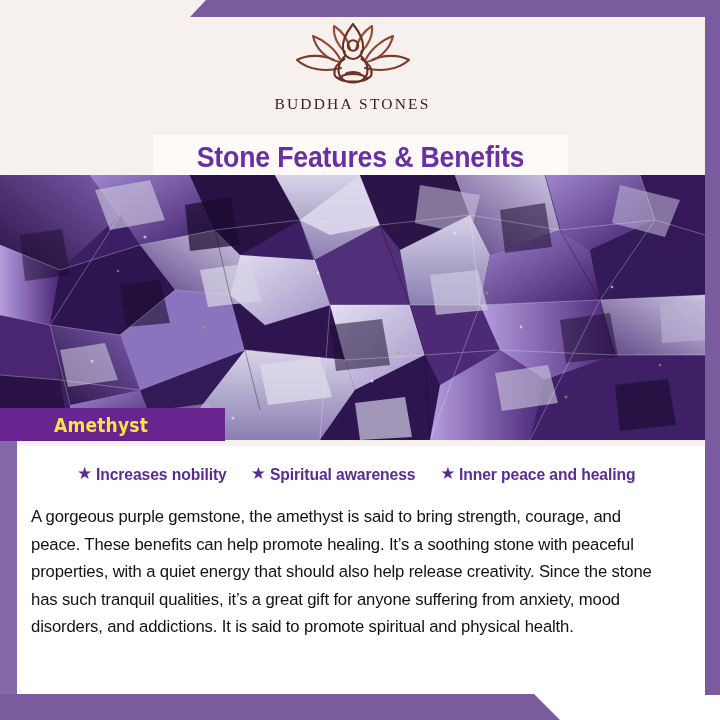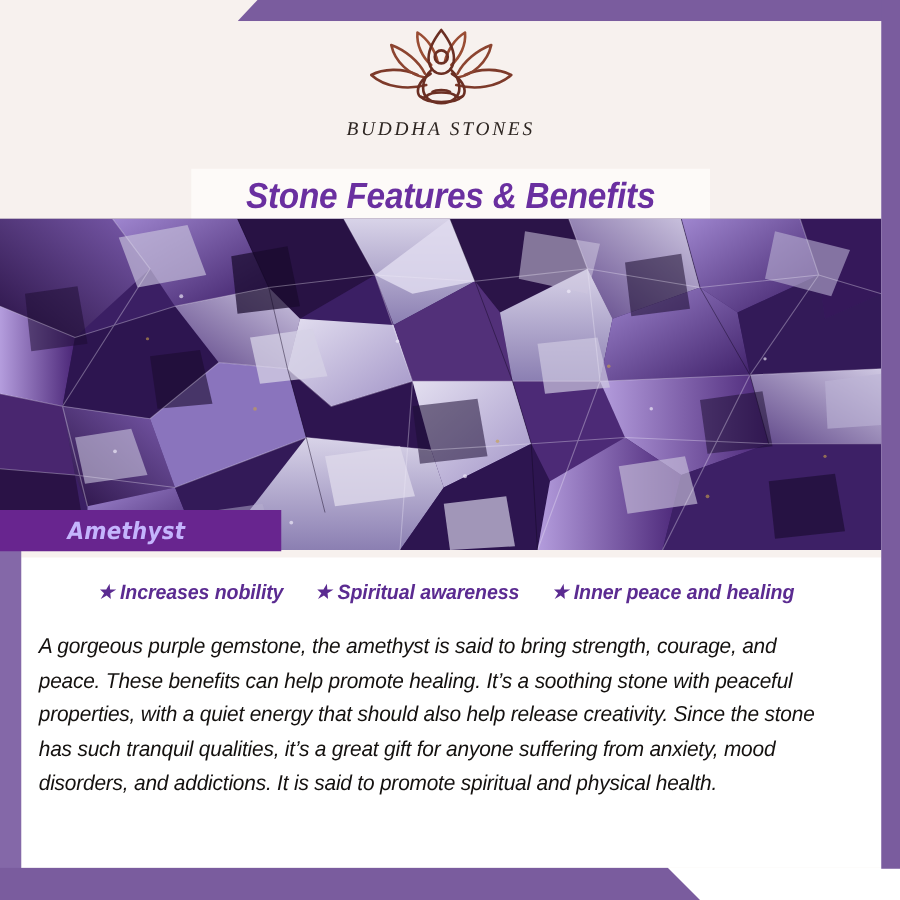--- a/index.html
+++ b/index.html
@@ -14,21 +14,20 @@
     font-family: "Liberation Sans", sans-serif;
     -webkit-font-smoothing: antialiased;
   }
 
   #page {
     position: relative;
     width: 720px;
     height: 720px;
     background: #ffffff;
     overflow: hidden;
-    font-style: italic;
   }
 
   
   .frame-top {
     position: absolute;
     top: 0;
     left: 190px;
     width: 530px;
     height: 17px;
     background: #7a5c9e;
@@ -144,21 +143,21 @@
     top: 408px;
     width: 225px;
     height: 33px;
     background: #68258f;
     display: flex;
     align-items: center;
     z-index: 6;
   }
   .stone-label-text {
     margin-left: 54px;
-    color: #c4b5fd;
+    color: #fde047;
     font-size: 19px;
     font-weight: 700;
     letter-spacing: 0.2px;
     font-family: "DejaVu Sans", sans-serif;
     font-stretch: condensed;
   }
 
   
   .panel {
     position: absolute;

